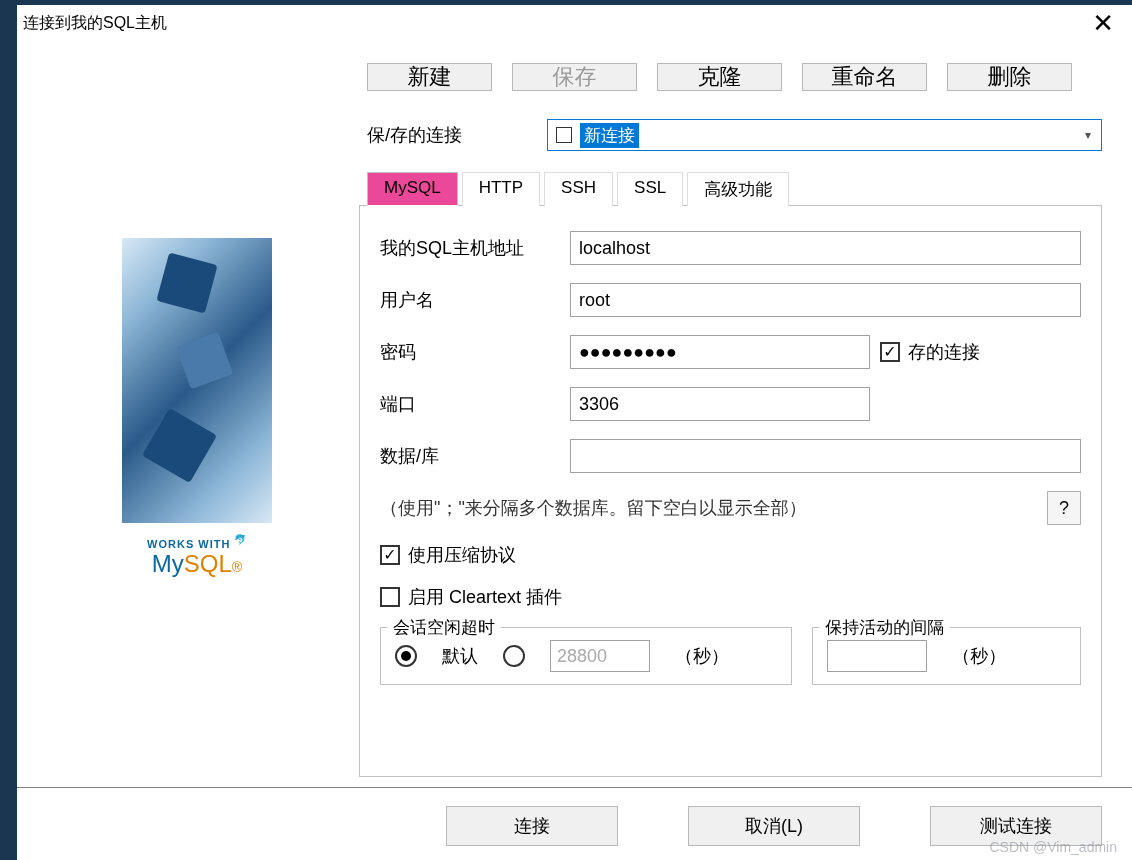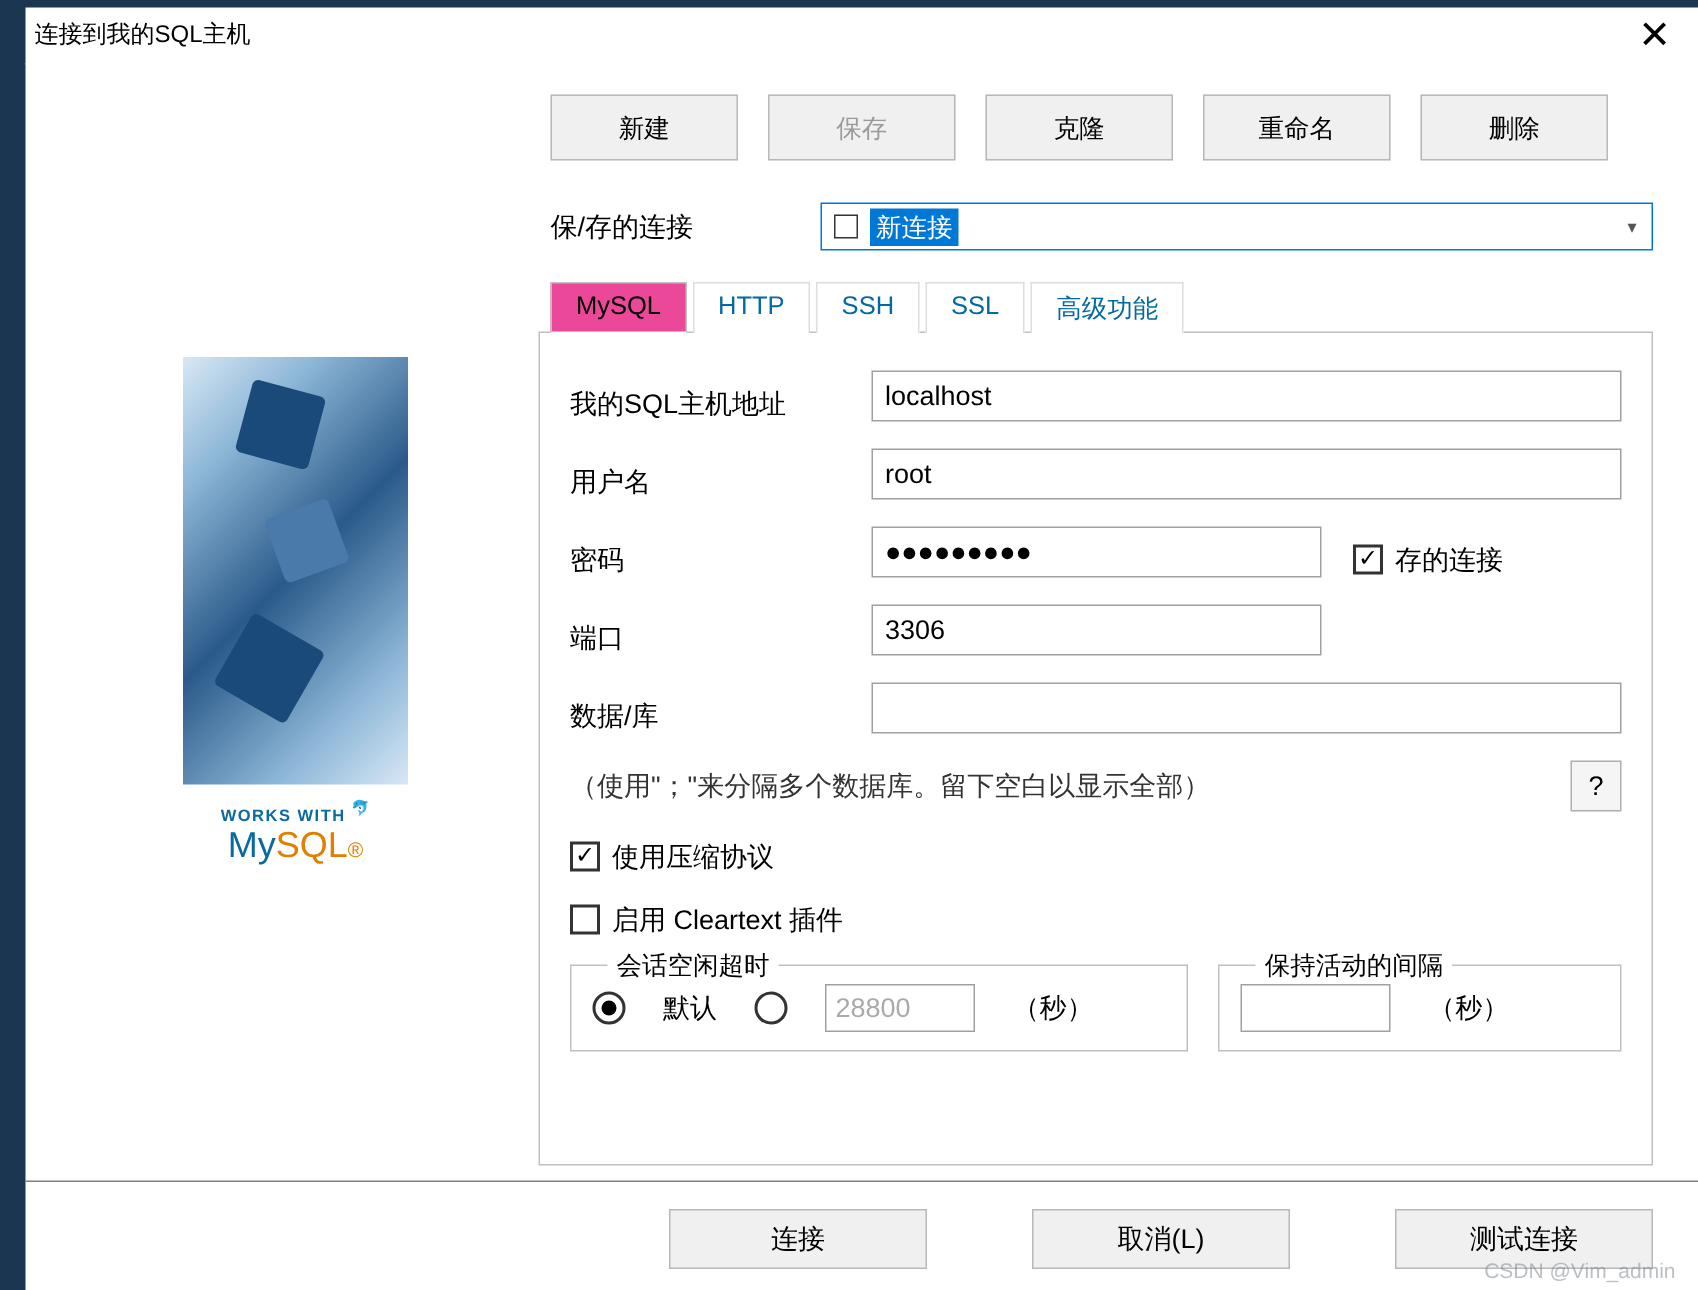--- a/index.html
+++ b/index.html
@@ -15,46 +15,46 @@
 .p2 { top:100px; left:60px; width:45px; height:45px; transform:rotate(-20deg); background:#4a7aaa; }
 .p3 { top:180px; left:30px; width:55px; height:55px; transform:rotate(30deg); }
 .works-with { width: 150px; height: 70px; background:#fff; display:flex; flex-direction:column; align-items:center; justify-content:center; }
 .ww-text { font-size: 11px; color:#0a6aa0; letter-spacing:1px; font-weight:bold; }
 .mysql-logo { font-size:24px; font-weight:normal; }
 .mysql-my { color:#0a6aa0; }
 .mysql-sql { color:#e08000; }
 .dolphin { font-size:10px; color:#0a6aa0; position:relative; top:-5px; }
 .right-col { flex:1; display:flex; flex-direction:column; }
 .top-buttons { display:flex; gap:20px; margin-bottom: 28px; margin-left:10px; }
-.btn { height:44px; min-width:125px; background:#f0f0f0; border:1px solid #b8b8b8; font-size:17px; cursor:pointer; display:flex; align-items:center; justify-content:center; }
+.btn { height:28px; min-width:125px; background:#f0f0f0; border:1px solid #b8b8b8; font-size:22px; cursor:pointer; display:flex; align-items:center; justify-content:center; }
 .btn:disabled, .btn.disabled { color:#9a9a9a; cursor:default; }
 .saved-row { display:flex; align-items:center; gap:10px; margin-bottom:20px; margin-left:10px; }
 .saved-label { width:170px; font-size:18px; }
 .dropdown { flex:1; height:32px; border:1px solid #0078d7; display:flex; align-items:center; padding:0 8px; position:relative; cursor:pointer; }
 .dd-checkbox { width:16px; height:16px; border:1px solid #333; margin-right:8px; }
 .dd-text { background:#0078d7; color:#fff; padding:1px 4px; font-size:17px; }
 .dd-chevron { position:absolute; right:10px; color:#555; font-size:12px; }
 .tabs { display:flex; gap:4px; margin-left:10px; position:relative; z-index:1; }
 .tab { padding:5px 16px; border:1px solid #c0c0c0; border-bottom:none; background:#fff; font-size:17px; cursor:pointer; position:relative; top:1px; }
 .tab.active { background:#ec4899; border-bottom:1px solid #fff; }
-.tab:not(.active) { color:#0369a1; border-color:#ddd; }
+.tab:not(.active) { color:#000000; border-color:#ddd; }
 .tab-panel { border:1px solid #c0c0c0; padding:25px 20px 15px 20px; margin-left:2px; flex:1; display:flex; flex-direction:column; gap:18px; }
-.form-row { display:flex; align-items:flex-end; gap:21px; }
+.form-row { display:flex; align-items:center; gap:10px; }
 .form-label { width:180px; font-size:18px; }
 .tinput { height:34px; border:1px solid #a0a0a0; padding:0 8px; font-size:18px; background:#fff; }
 .tinput.w-full { flex:1; }
 .tinput.w-med { width:300px; }
 .check-wrap { display:flex; align-items:center; gap:8px; font-size:18px; }
 .cbox { width:20px; height:20px; border:2px solid #333; display:inline-flex; align-items:center; justify-content:center; cursor:pointer; font-size:16px; line-height:1; background:#fff; }
 .hint-row { display:flex; align-items:center; gap:10px; padding-left:0px; }
 .hint { font-size:18px; color:#333; flex:1; }
 .help-btn { width:34px; height:34px; border:1px solid #b0b0b0; background:#f5f5f5; font-size:18px; cursor:pointer; }
 .fieldsets { display:flex; gap:20px; }
 .fset { border:1px solid #c0c0c0; padding:12px 14px; position:relative; }
-.fset-legend { position:absolute; top:-12px; left:24px; background:#fff; padding:0 6px; font-size:17px; }
+.fset-legend { position:absolute; top:-12px; left:6px; background:#fff; padding:0 6px; font-size:17px; }
 .fs1 { flex:1.6; }
 .fs2 { flex:1; }
 .radio-row { display:flex; align-items:center; gap:25px; }
 .radio { width:22px; height:22px; border:2px solid #333; border-radius:50%; display:inline-flex; align-items:center; justify-content:center; cursor:pointer; }
 .radio.checked::after { content:''; width:10px; height:10px; background:#000; border-radius:50%; }
 .sec-label { font-size:18px; }
 .sec-input { width:100px; height:32px; border:1px solid #a0a0a0; color:#aaa; font-size:18px; padding:0 6px; background:#fff; }
 .footer { border-top:1px solid #808080; padding:18px 30px 14px 30px; display:flex; gap:70px; justify-content:flex-end; align-items:center; }
 .footer .btn { width:172px; height:40px; font-size:18px; }
 .watermark { position:absolute; right:15px; bottom:5px; font-size:14px; color:rgba(120,130,140,0.5); pointer-events:none; }

